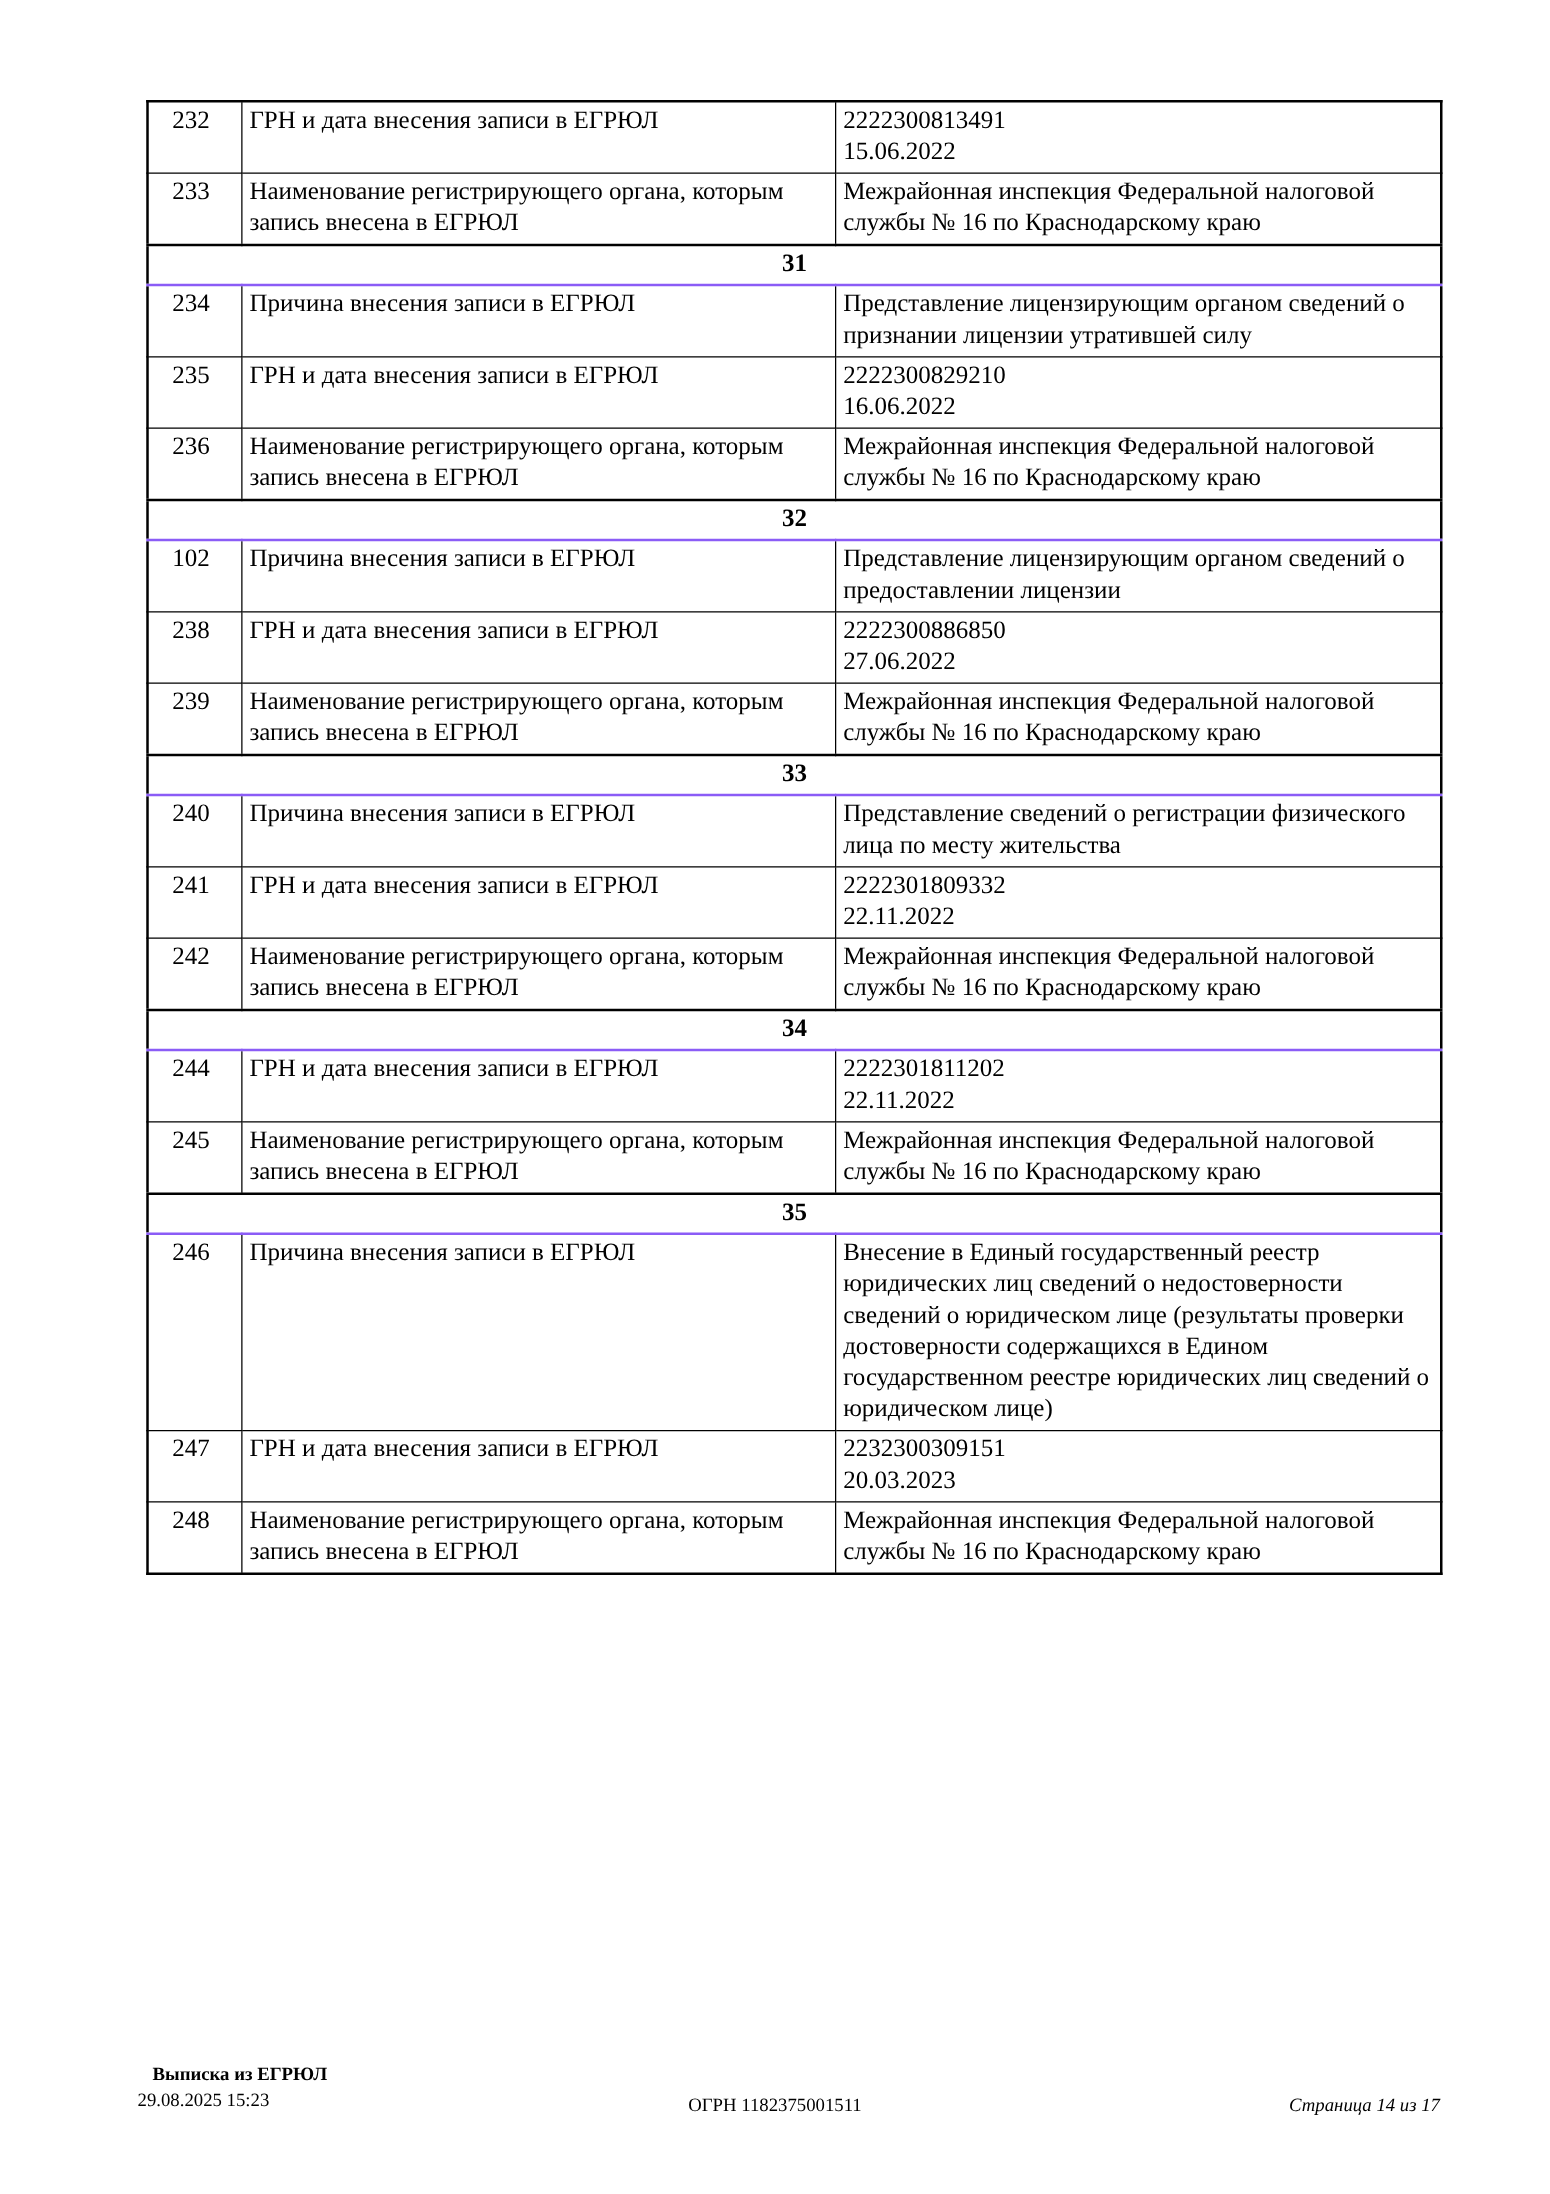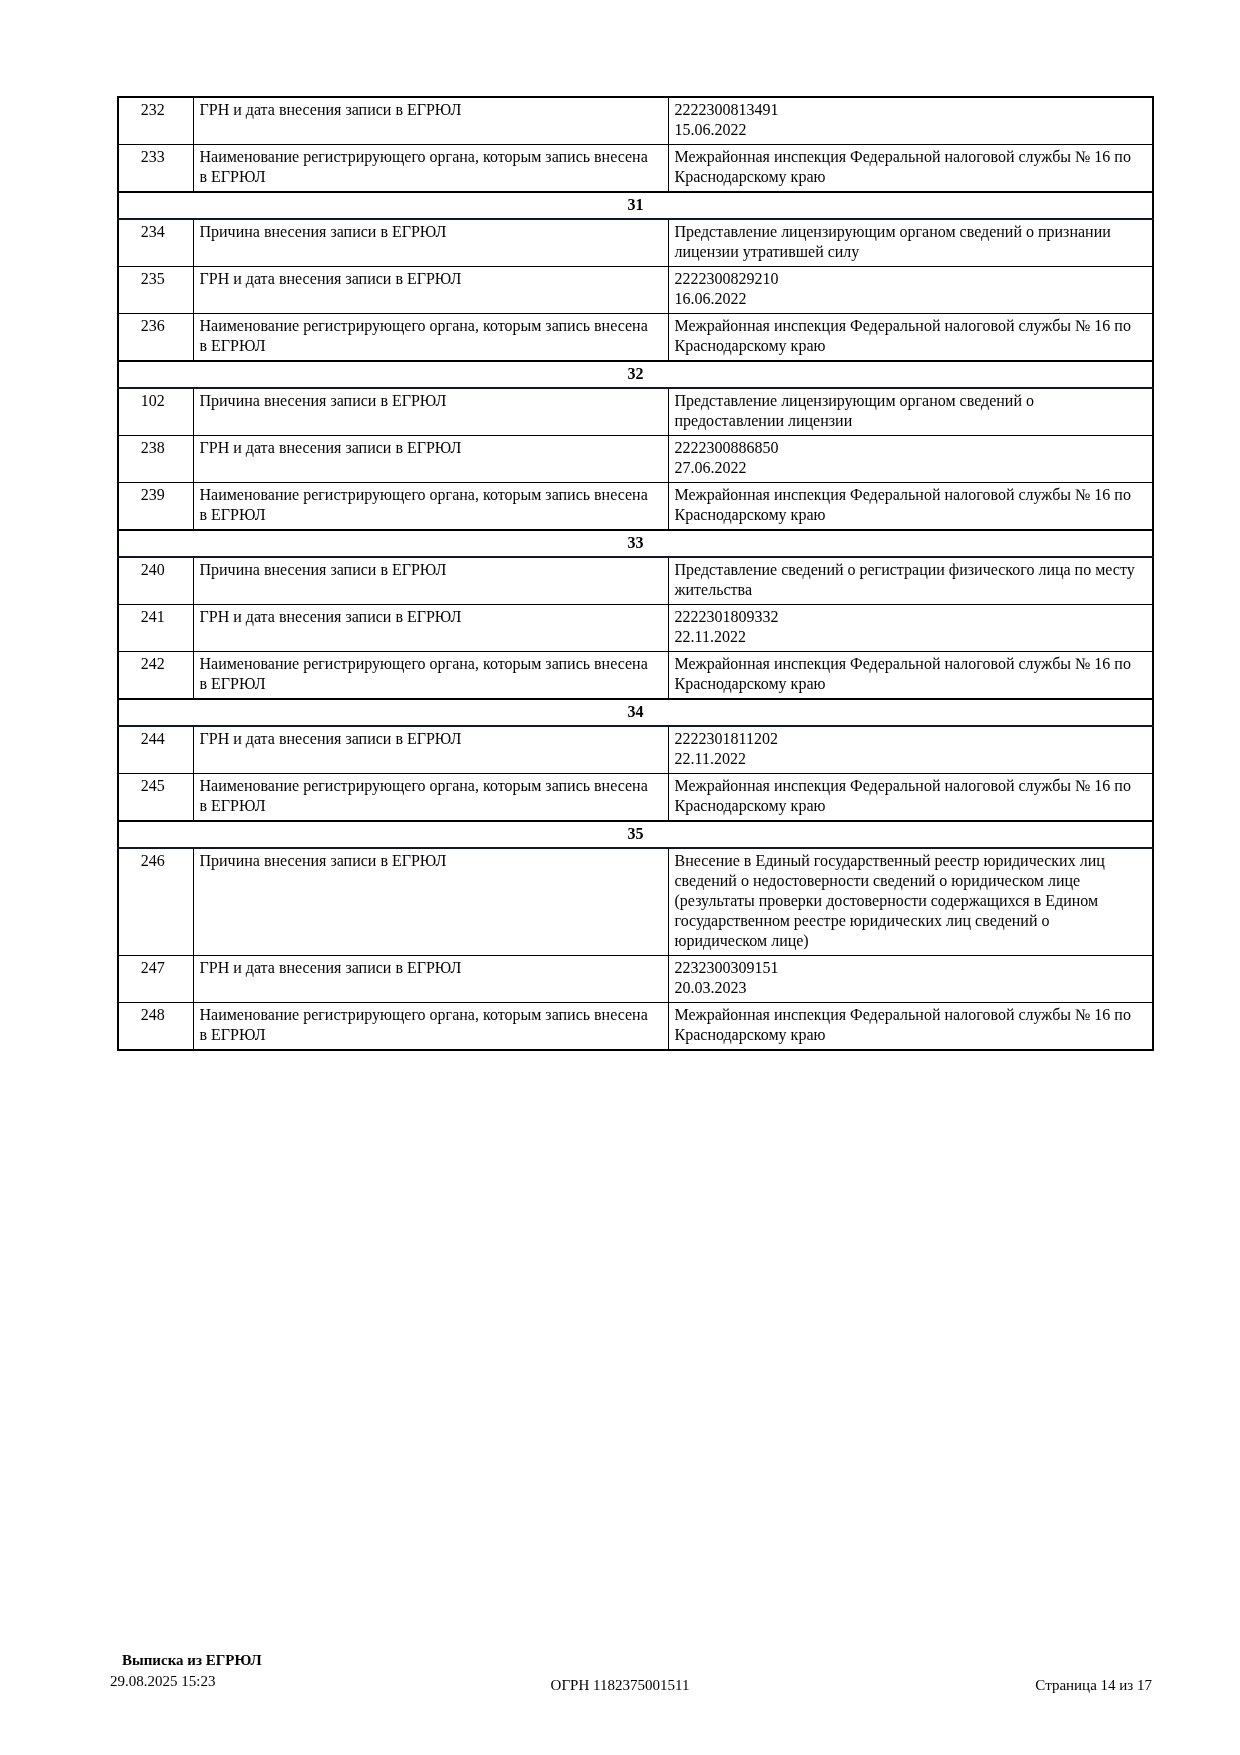--- a/index.html
+++ b/index.html
@@ -7,25 +7,25 @@
   body {
     width: 1240px;
     height: 1755px;
     position: relative;
     font-family: "Liberation Serif", "DejaVu Serif", serif;
     color: #000000;
   }
   .doc-table {
     position: absolute;
     left: 117px;
-    top: 96px;
+    top: 80px;
     width: 1035px;
     border-collapse: collapse;
     table-layout: fixed;
-    font-size: 16px;
+    font-size: 20px;
     line-height: 1.25;
   }
   .doc-table td {
     border: 1px solid #000000;
     vertical-align: top;
     padding: 2px 6px 4px 6px;
   }
   .doc-table { border: 2px solid #000000; }
   col.col-num   { width: 75px; }
   col.col-label { width: 475px; }
@@ -35,21 +35,21 @@
     padding-left: 2px;
     padding-right: 8px;
   }
   td.c-label { padding-right: 14px; }
   td.c-value { white-space: pre-line; }
   tr.section td.c-section {
     text-align: center;
     font-weight: bold;
     padding: 2px 0 3px 0;
     border-top: 2px solid #000000;
-    border-bottom: 2px solid #0f172a;
+    border-bottom: 2px solid #8b5cf6;
     border-radius: 16px;
   }
   .footer {
     position: absolute;
     left: 0;
     top: 1650px;
     width: 1240px;
     height: 50px;
     font-size: 15px;
     line-height: 21px;
@@ -66,20 +66,21 @@
     right: 0;
     bottom: 4px;
     text-align: center;
     margin-top: 36px;
   }
   .f-right {
     position: absolute;
     right: 88px;
     bottom: 4px;
     text-align: center;
+    font-style: italic;
   }
 </style>
 </head>
 <body>
 
 <table class="doc-table">
   <colgroup>
       <col class="col-num">
       <col class="col-label">
       <col class="col-value">

